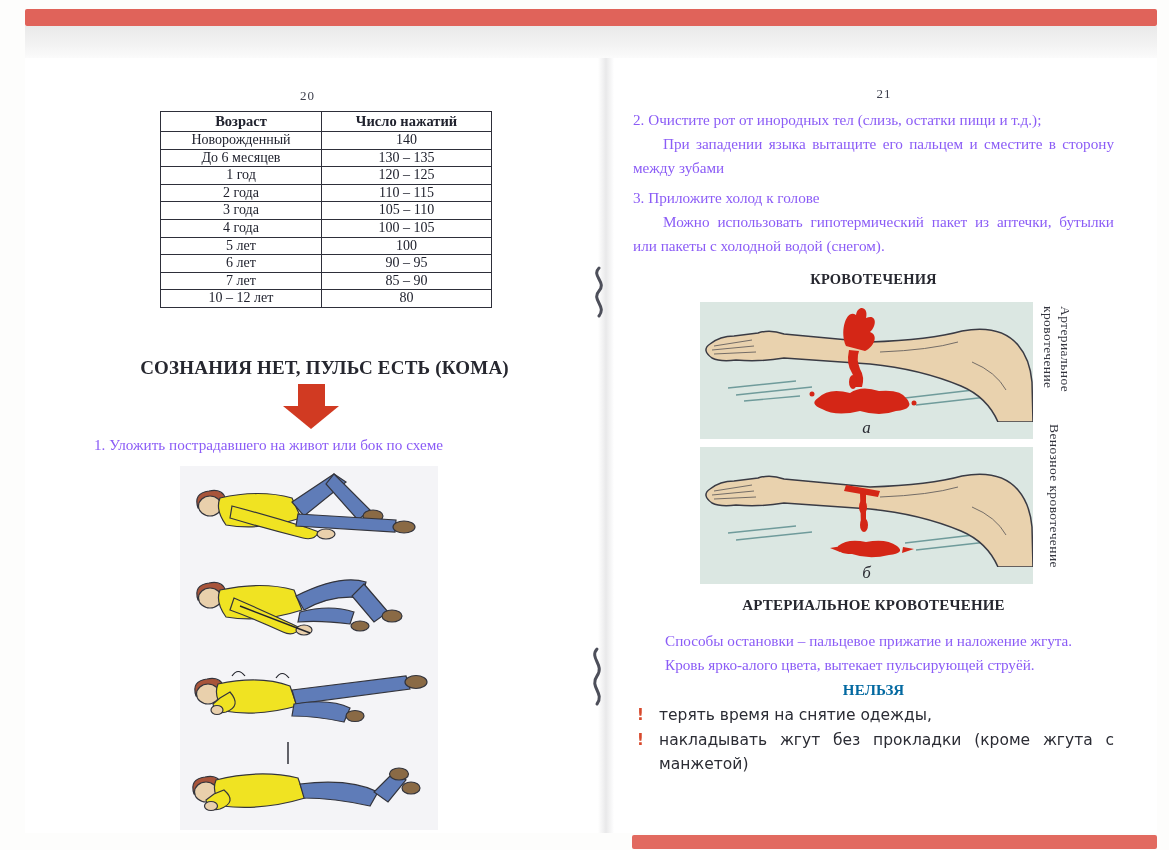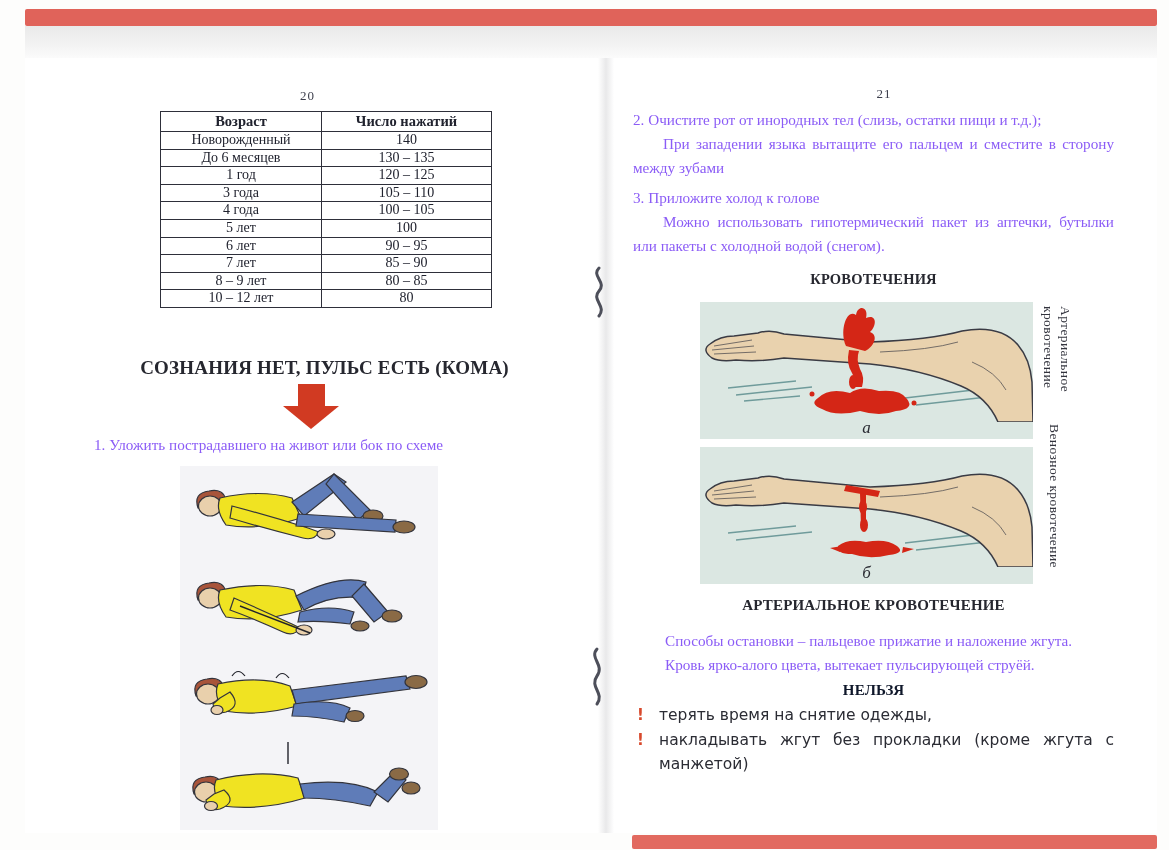--- a/index.html
+++ b/index.html
@@ -37,21 +37,21 @@
   .body-text{font-size:15.2px;line-height:24px;color:#8b5cf6;}
   .just{text-align:justify;}
   .ind{text-indent:30px;}
 
   .fig{width:333px;height:137px;background:#dbe7e2;}
   .fig-label{position:absolute;bottom:1px;left:0;width:100%;text-align:center;
              font-style:italic;font-size:17px;color:#2a2b33;}
   .vlabel{writing-mode:vertical-rl;font-size:13.5px;line-height:17px;color:#33343e;
           letter-spacing:.4px;}
 
-  .red-h{color:#0f172a;}
+  .red-h{color:#0369a1;}
   .fb-row{display:flex;align-items:flex-start;font-family:"DejaVu Sans",sans-serif;}
   .fb-bang{width:22px;flex:none;color:#d8492c;font-weight:bold;font-size:15px;line-height:24.5px;}
   .fb-text{flex:1;font-size:15.5px;line-height:24.5px;color:#2b2c34;text-align:justify;}
 </style>
 </head>
 <body>
 
 <div class="abs strip-top"></div>
 <div class="abs edge-band"></div>
 <div class="abs pages"></div>
@@ -85,42 +85,42 @@
       </tr>
       <tr>
         <td>До 6 месяцев</td>
         <td>130 – 135</td>
       </tr>
       <tr>
         <td>1 год</td>
         <td>120 – 125</td>
       </tr>
       <tr>
+        <td>2 года</td>
+        <td>110 – 115</td>
+      </tr>
+      <tr>
         <td>3 года</td>
         <td>105 – 110</td>
       </tr>
       <tr>
         <td>4 года</td>
         <td>100 – 105</td>
       </tr>
       <tr>
         <td>5 лет</td>
         <td>100</td>
       </tr>
       <tr>
         <td>6 лет</td>
         <td>90 – 95</td>
       </tr>
       <tr>
         <td>7 лет</td>
         <td>85 – 90</td>
-      </tr>
-      <tr>
-        <td>8 – 9 лет</td>
-        <td>80 – 85</td>
       </tr>
       <tr>
         <td>10 – 12 лет</td>
         <td>80</td>
       </tr>
     </tbody>
 </table>
 
 <div class="abs h-sans" style="left:132px;top:357px;width:385px;font-size:19px;">СОЗНАНИЯ НЕТ, ПУЛЬС ЕСТЬ (КОМА)</div>
 

